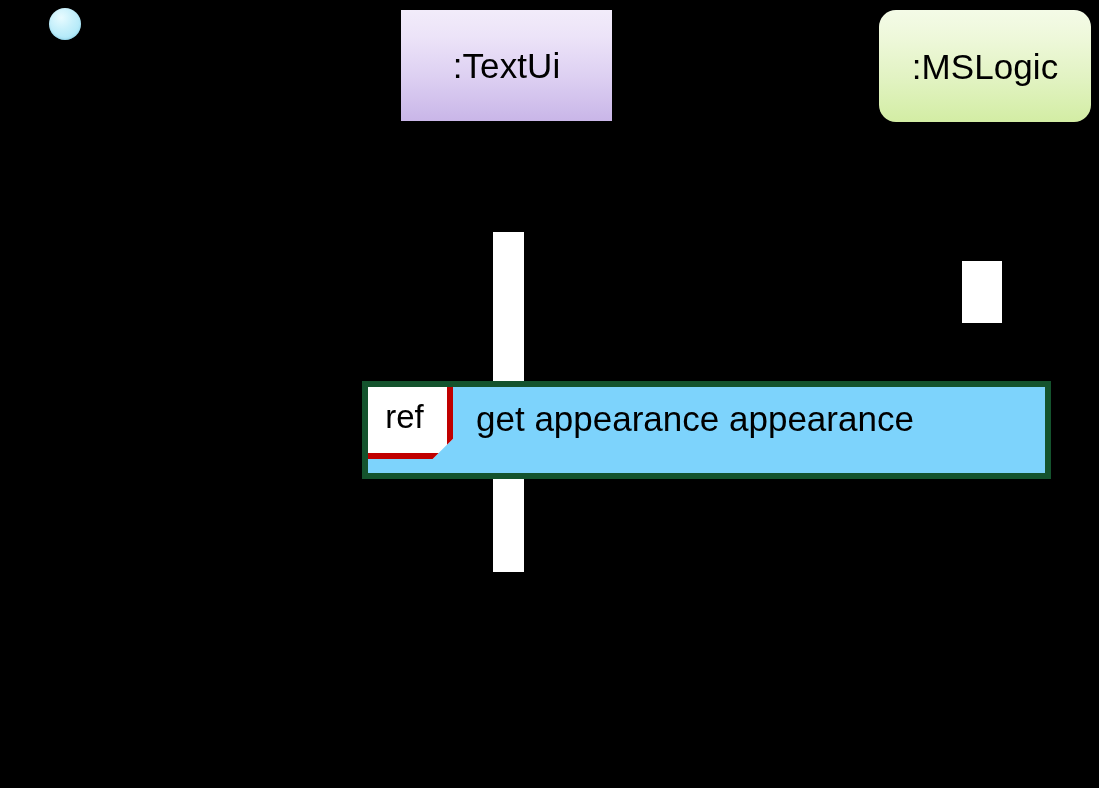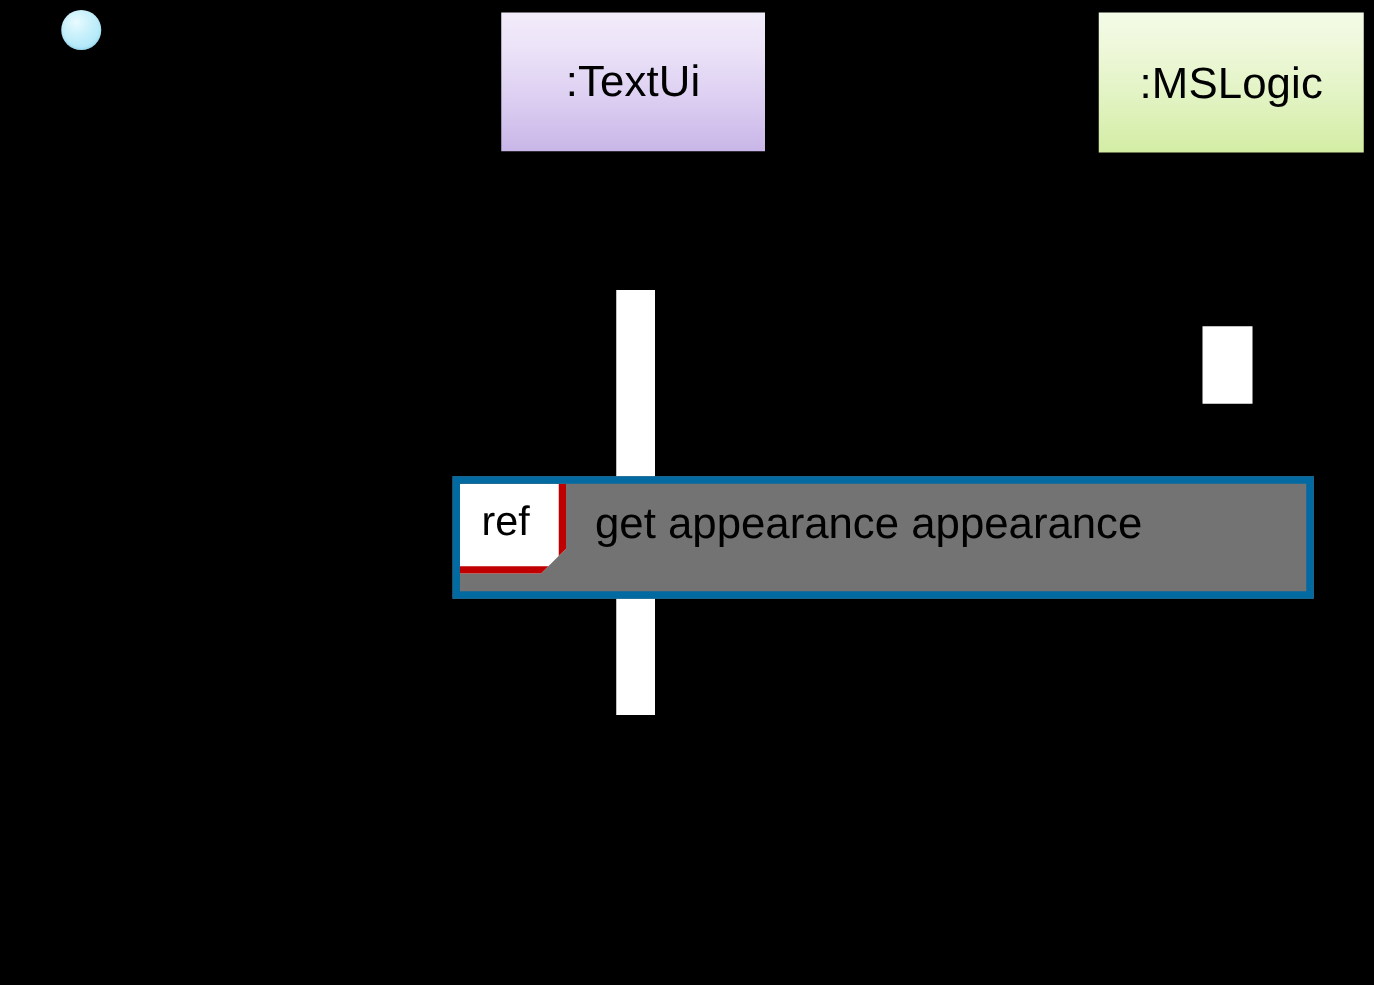--- a/index.html
+++ b/index.html
@@ -59,39 +59,40 @@
     width: 211px;
     height: 111px;
     background: linear-gradient(to bottom, #f2ecfa 0%, #ece3f8 25%, #ddd0f2 60%, #c9b6e8 100%);
   }
   .participant-box.mslogic {
     left: 879px;
     top: 10px;
     width: 212px;
     height: 112px;
     background: linear-gradient(to bottom, #f4fbe7 0%, #eef8da 25%, #e2f3c3 60%, #d3eda4 100%);
+    border-radius: 17px;
   }
 
   
   .activation {
     position: absolute;
     background: #ffffff;
     box-sizing: border-box;
   }
 
   
   .ref-fragment {
     position: absolute;
     left: 362px;
     top: 381px;
     width: 689px;
     height: 98px;
     box-sizing: border-box;
-    border: 6px solid #0369a1;
-    background: #737373;
+    border: 6px solid #14532d;
+    background: #7dd3fc;
   }
   .ref-tab {
     position: absolute;
     left: 0px;
     top: 0px;
     width: 85px;
     height: 72px;
     box-sizing: border-box;
     background: #ffffff;
     border-right: 6px solid #c00000;

